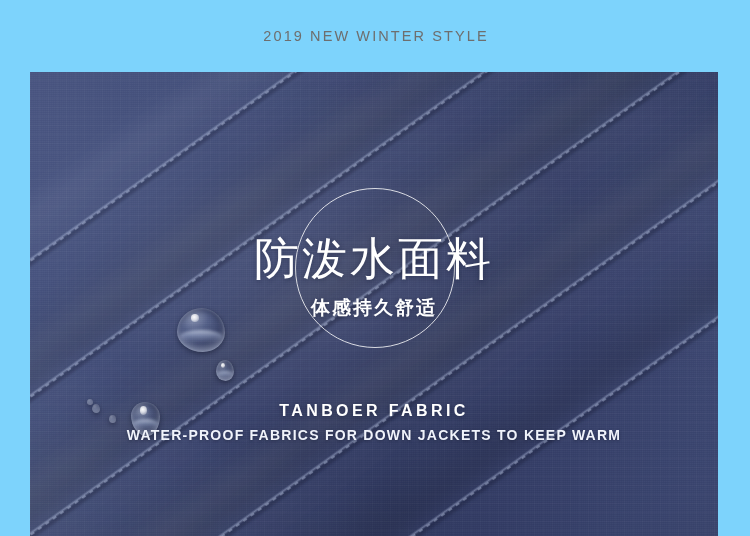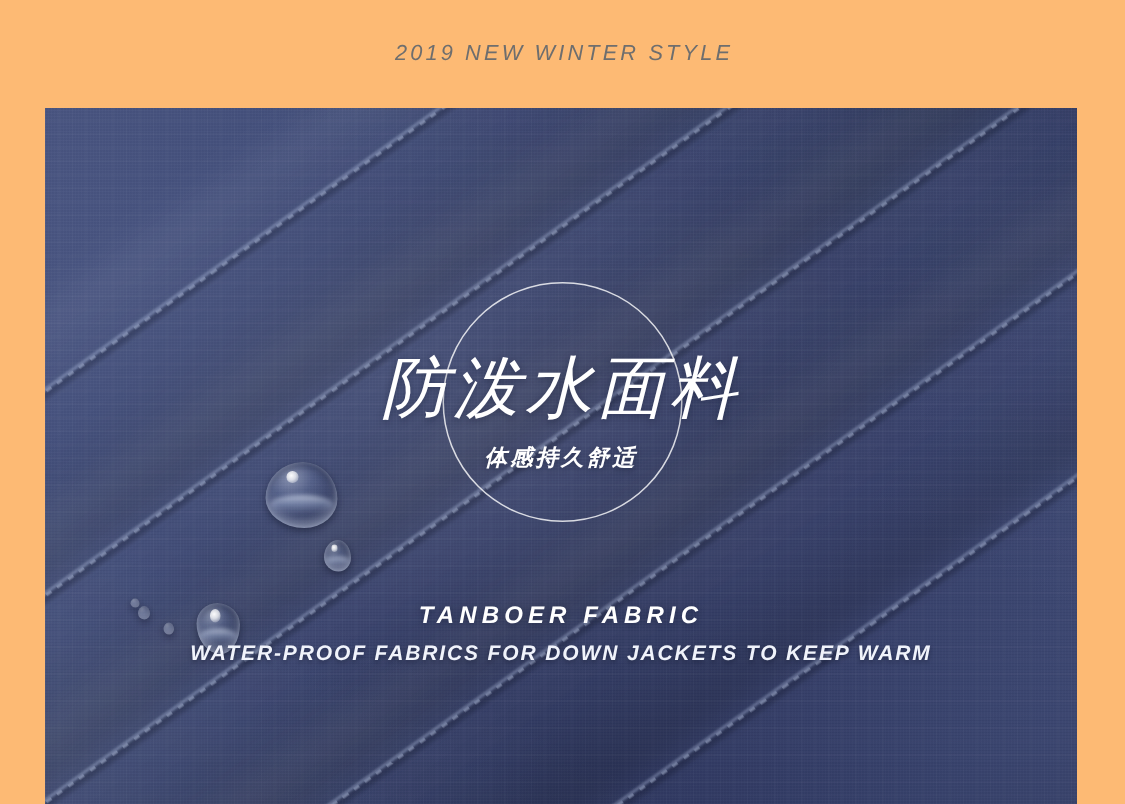--- a/index.html
+++ b/index.html
@@ -14,22 +14,21 @@
     overflow: hidden;
     font-family: "Liberation Sans", "DejaVu Sans", sans-serif;
     position: relative;
   }
 
   
   .page {
     position: relative;
     width: 750px;
     height: 536px;
-    background: #fdba74;
-    font-style: italic;
+    background: #7dd3fc;
   }
 
   
   .header {
     position: absolute;
     left: 0;
     top: 0;
     width: 750px;
     height: 72px;
     display: flex;
@@ -272,21 +271,21 @@
     white-space: nowrap;
     text-shadow: 0 1px 5px rgba(10,14,34,0.35);
   }
   .subhead {
     position: absolute;
     left: 0; right: 0;
     top: 224px;        
     text-align: center;
     color: #ffffff;
     font-family: "DejaVu Sans", "Liberation Sans", sans-serif;
-    font-size: 15px;
+    font-size: 19px;
     font-weight: 700;
     letter-spacing: 2px;
     line-height: 1.2;
     white-space: nowrap;
     text-shadow: 0 1px 4px rgba(10,14,34,0.40);
   }
   .brandline {
     position: absolute;
     left: 0; right: 0;
     top: 330px;        

